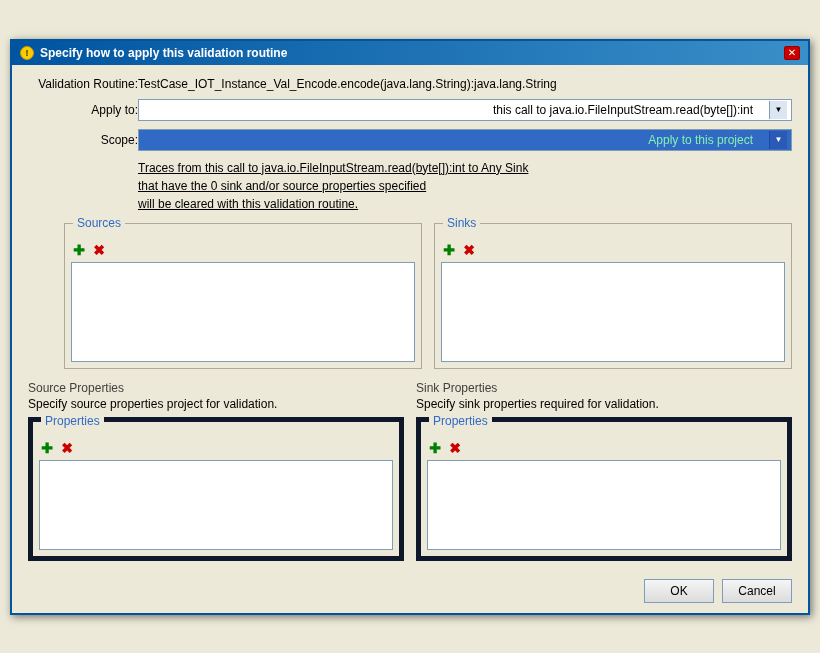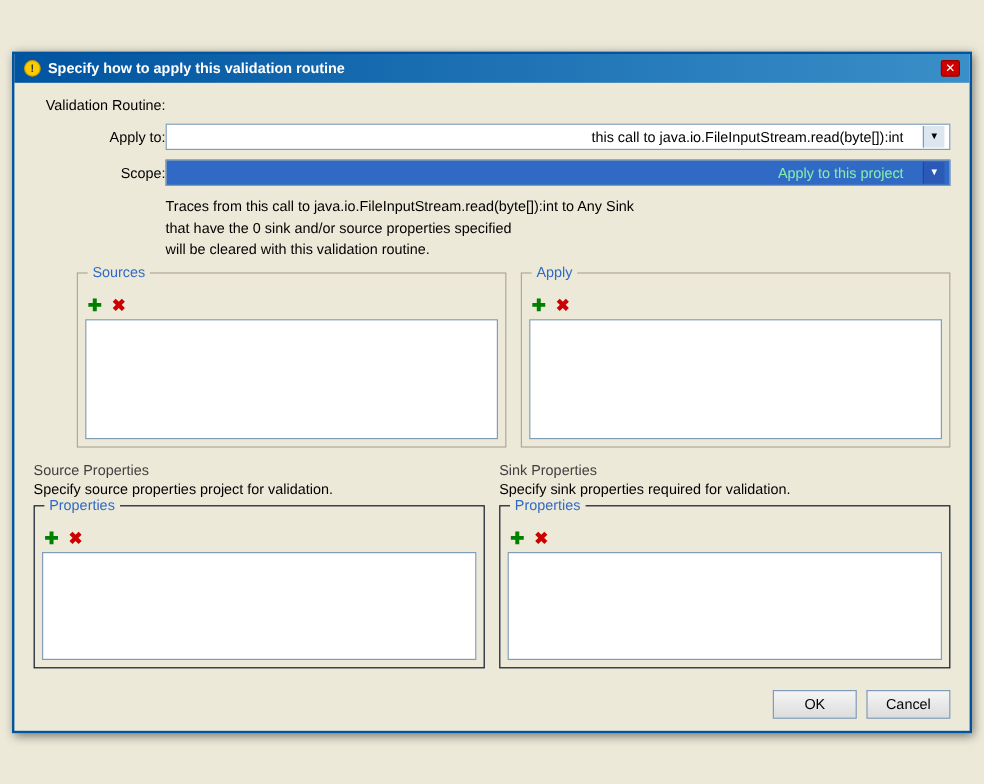--- a/index.html
+++ b/index.html
@@ -121,20 +121,21 @@
     }
     .combo-box-selected .combo-box-text {
       color: #86efac;
     }
     .info-text {
       font-size: 12px;
       color: #000;
       margin-left: 110px;
       margin-bottom: 10px;
       line-height: 1.5;
+      text-decoration: underline;
     }
     .panels-row {
       display: flex;
       gap: 12px;
       margin-bottom: 12px;
       padding-left: 36px;
     }
     .panel {
       flex: 1;
       border: 1px solid #b0a898;
@@ -217,21 +218,21 @@
       justify-content: center;
     }
     .sub-panels-row {
       display: flex;
       gap: 12px;
     }
     .sub-panel {
       flex: 1;
     }
     .properties-panel {
-      border: 1px solid #0f172a;
+      border: 5px solid #0f172a;
       background: #ece9d8;
       position: relative;
       padding: 0;
     }
     .properties-panel-legend {
       position: absolute;
       top: -8px;
       left: 8px;
       background: #ece9d8;
       padding: 0 4px;
@@ -261,20 +262,21 @@
       </div>
       <span class="title-text">Specify how to apply this validation routine</span>
     </div>
     <div class="title-close">✕</div>
   </div>
 
   <div class="dialog-body">
 
     <div class="form-row">
       <span class="form-label">Validation Routine:</span>
+      <span class="form-value">TestCase_IOT_Instance_Val_Encode.encode(java.lang.String):java.lang.String</span>
     </div>
 
     <div class="form-row">
       <span class="form-label">Apply to:</span>
       <div class="combo-box">
         <span class="combo-box-text">this call to java.io.FileInputStream.read(byte[]):int</span>
         <div class="combo-arrow">▼</div>
       </div>
     </div>
 
@@ -299,21 +301,21 @@
         <div class="panel-content">
           <div class="panel-toolbar">
             <span class="icon-btn icon-add">✚</span>
             <span class="icon-btn icon-remove">✖</span>
           </div>
           <div class="panel-list panel-list-tall"></div>
         </div>
       </div>
 
       <div class="panel">
-        <span class="panel-legend">Apply</span>
+        <span class="panel-legend">Sinks</span>
         <div class="panel-content">
           <div class="panel-toolbar">
             <span class="icon-btn icon-add">✚</span>
             <span class="icon-btn icon-remove">✖</span>
           </div>
           <div class="panel-list panel-list-tall"></div>
         </div>
       </div>
     </div>
 

